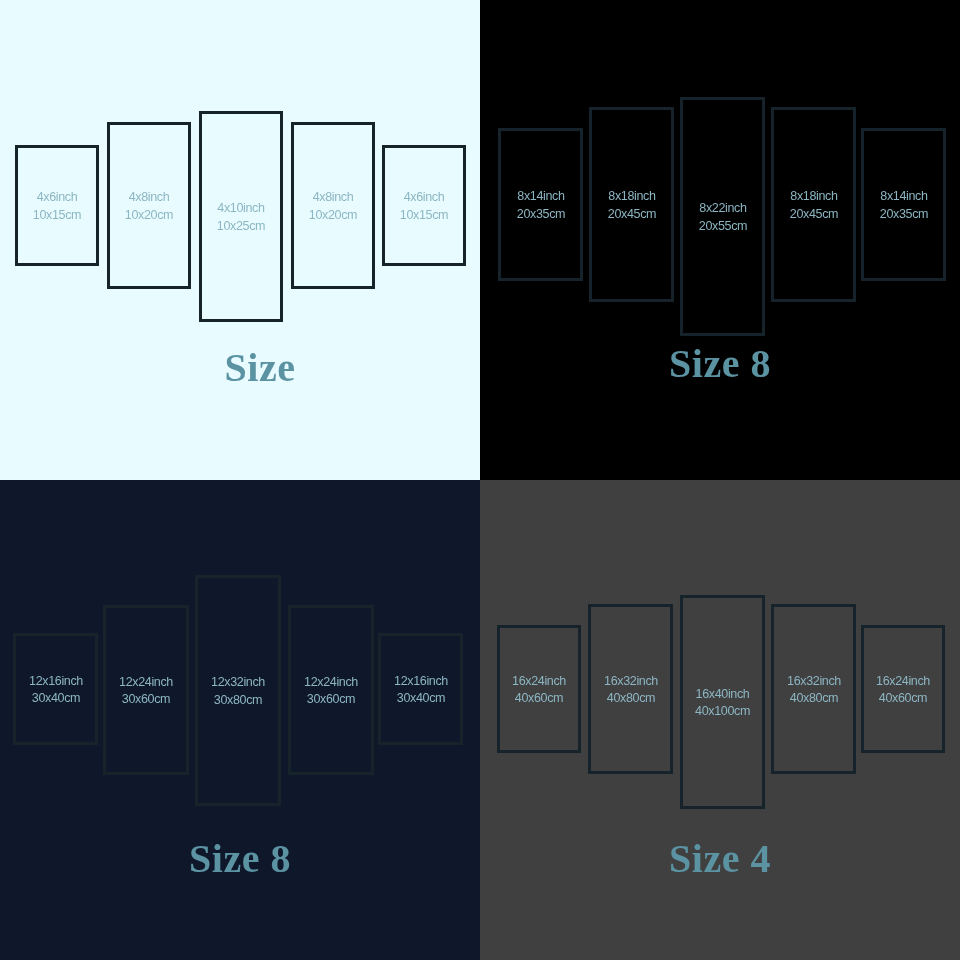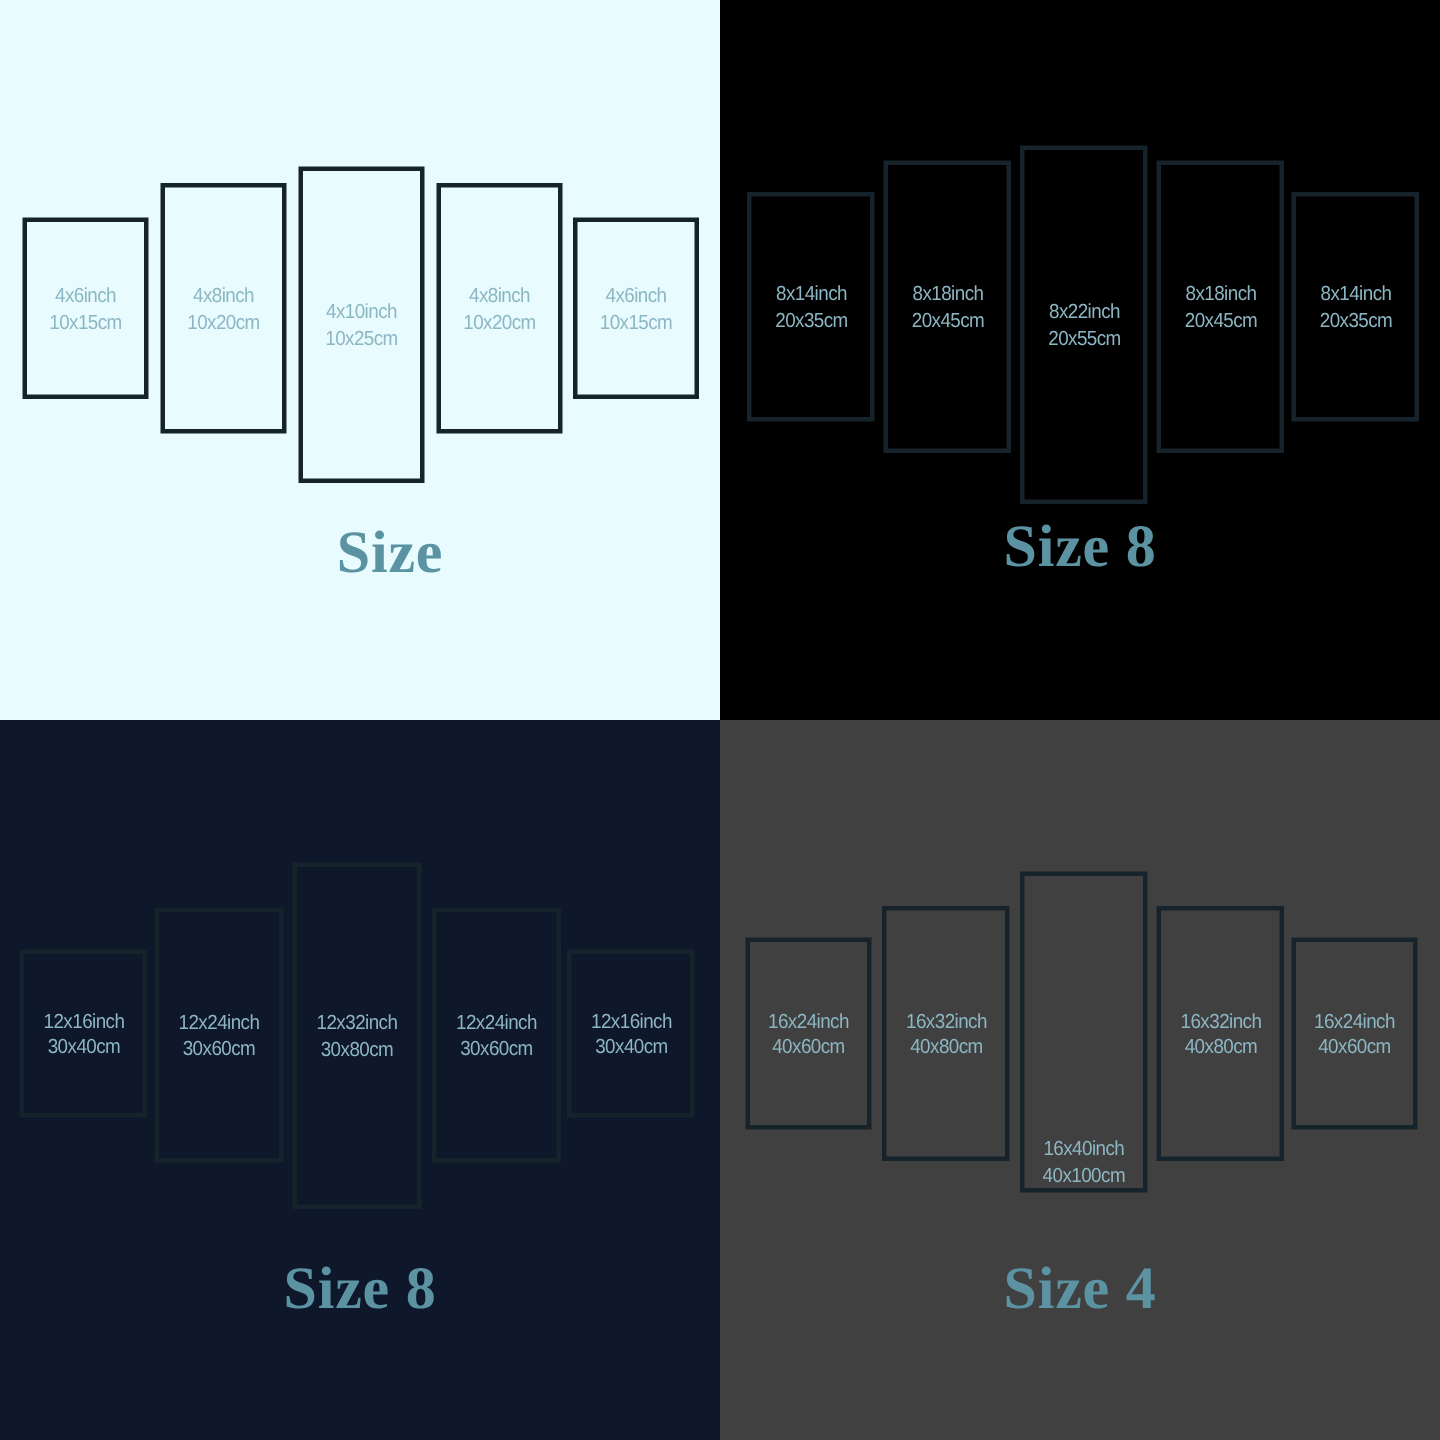--- a/index.html
+++ b/index.html
@@ -133,21 +133,21 @@
       <div class="panel-title" style="top: 355px;">Size 8</div>
     </div>
     <div class="panel" style="background: #404040;">
       <div class="frames">
         <div class="frame" style="left: 17px; top: 145px; width: 84px; height: 128px;">
           <div class="frame-label"><span>16x24inch</span><span class="l2">40x60cm</span></div>
         </div>
         <div class="frame" style="left: 108px; top: 124px; width: 85px; height: 170px;">
           <div class="frame-label"><span>16x32inch</span><span class="l2">40x80cm</span></div>
         </div>
-        <div class="frame" style="left: 200px; top: 101px; width: 85px; height: 214px; align-items: flex-end;">
+        <div class="frame" style="left: 200px; top: 115px; width: 85px; height: 214px;">
           <div class="frame-label"><span>16x40inch</span><span class="l2">40x100cm</span></div>
         </div>
         <div class="frame" style="left: 291px; top: 124px; width: 85px; height: 170px;">
           <div class="frame-label"><span>16x32inch</span><span class="l2">40x80cm</span></div>
         </div>
         <div class="frame" style="left: 381px; top: 145px; width: 84px; height: 128px;">
           <div class="frame-label"><span>16x24inch</span><span class="l2">40x60cm</span></div>
         </div>
       </div>
       <div class="panel-title" style="top: 355px;">Size 4</div>

